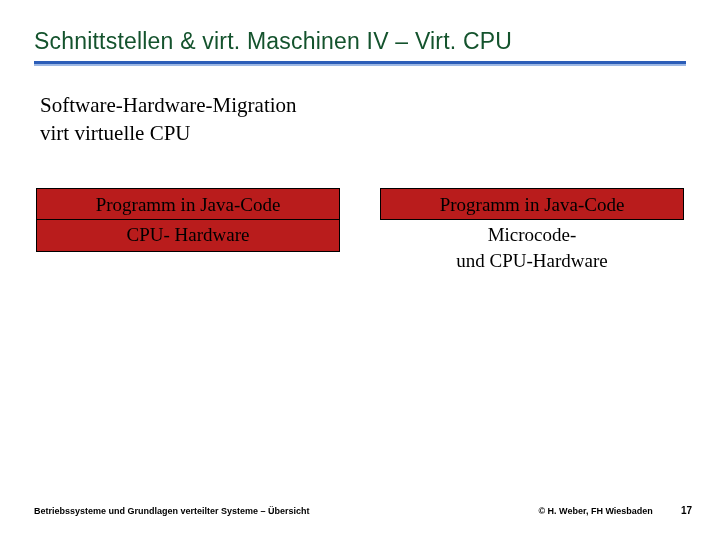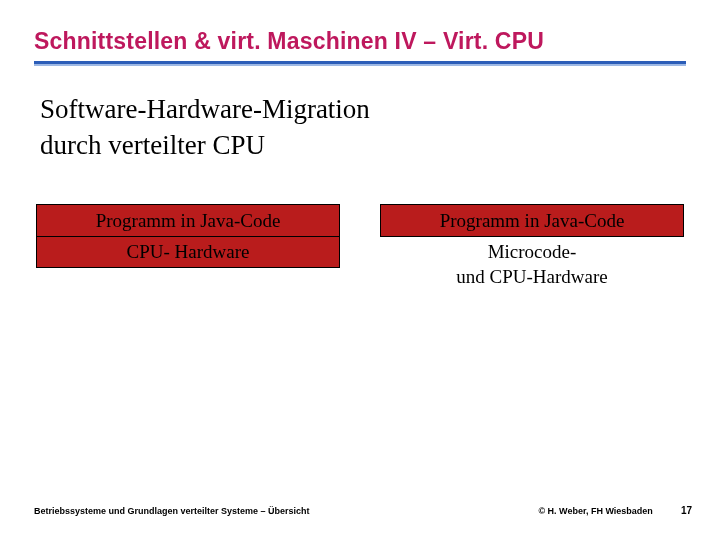--- a/index.html
+++ b/index.html
@@ -1,22 +1,22 @@
 <!DOCTYPE html>
 <html><head>
 <meta charset="utf-8">
 <style>
   * { margin: 0; padding: 0; box-sizing: border-box; }
   html, body { width: 720px; height: 540px; background: #fff; font-family: Georgia, "Times New Roman", serif; color: #000; }
   .slide { position: relative; width: 720px; height: 540px; padding: 28px 34px 0 34px; }
-  .title { font-family: Arial, Helvetica, sans-serif; font-weight: 700; font-size: 23px; color: #be185d; letter-spacing: 0.2px; margin-bottom: 6px; }
+  .title { font-family: Arial, Helvetica, sans-serif; font-weight: 400; font-size: 23px; color: #14532d; letter-spacing: 0.2px; margin-bottom: 6px; }
   .rule { position: relative; height: 6px; width: 100%; margin-bottom: 24px; }
   .rule .top { position: absolute; left: 0; right: 0; top: 0; height: 3px; background: #2b5db8; }
   .rule .bot { position: absolute; left: 0; right: 0; top: 3px; height: 2px; background: #9db8e4; }
-  .subtitle { font-size: 27px; line-height: 1.35; margin-left: 6px; margin-bottom: 40px; }
+  .subtitle { font-size: 21px; line-height: 1.35; margin-left: 6px; margin-bottom: 40px; }
   .cols { display: flex; gap: 40px; padding: 0 2px; }
   .col { flex: 1 1 0; }
   .box { border: 1.5px solid #000; text-align: center; font-size: 19px; line-height: 1.35; padding: 2px 6px; background: #b91c1c; }
   .col-left .box-top { border-bottom: none; padding-top: 3px; }
   .col-left .box-mid { border-bottom: none; }
   .col-left .box-bot { padding-bottom: 3px; }
   .col-right .box-top { padding-top: 3px; }
   .below { text-align: center; font-size: 19px; line-height: 1.35; padding-top: 2px; }
   .footer { position: absolute; left: 34px; right: 28px; bottom: 24px; display: flex; align-items: baseline; font-family: Arial, Helvetica, sans-serif; font-size: 9px; color: #000; font-weight: bold; }
   .footer .f-left { flex: 1; text-align: left; }
@@ -30,21 +30,21 @@
 
   <div class="title">Schnittstellen &amp; virt. Maschinen IV – Virt. CPU</div>
 
   <div class="rule">
     <div class="top"></div>
     <div class="bot"></div>
   </div>
 
   <div class="subtitle">
     <div>Software-Hardware-Migration</div>
-    <div>durch verteilter CPU</div>
+    <div>virt virtuelle CPU</div>
   </div>
 
   <div class="cols">
 
     <div class="col col-left">
       <div class="box box-top">Programm in Java-Code</div>
       <div class="box box-bot">CPU- Hardware</div>
     </div>
 
     <div class="col col-right">

